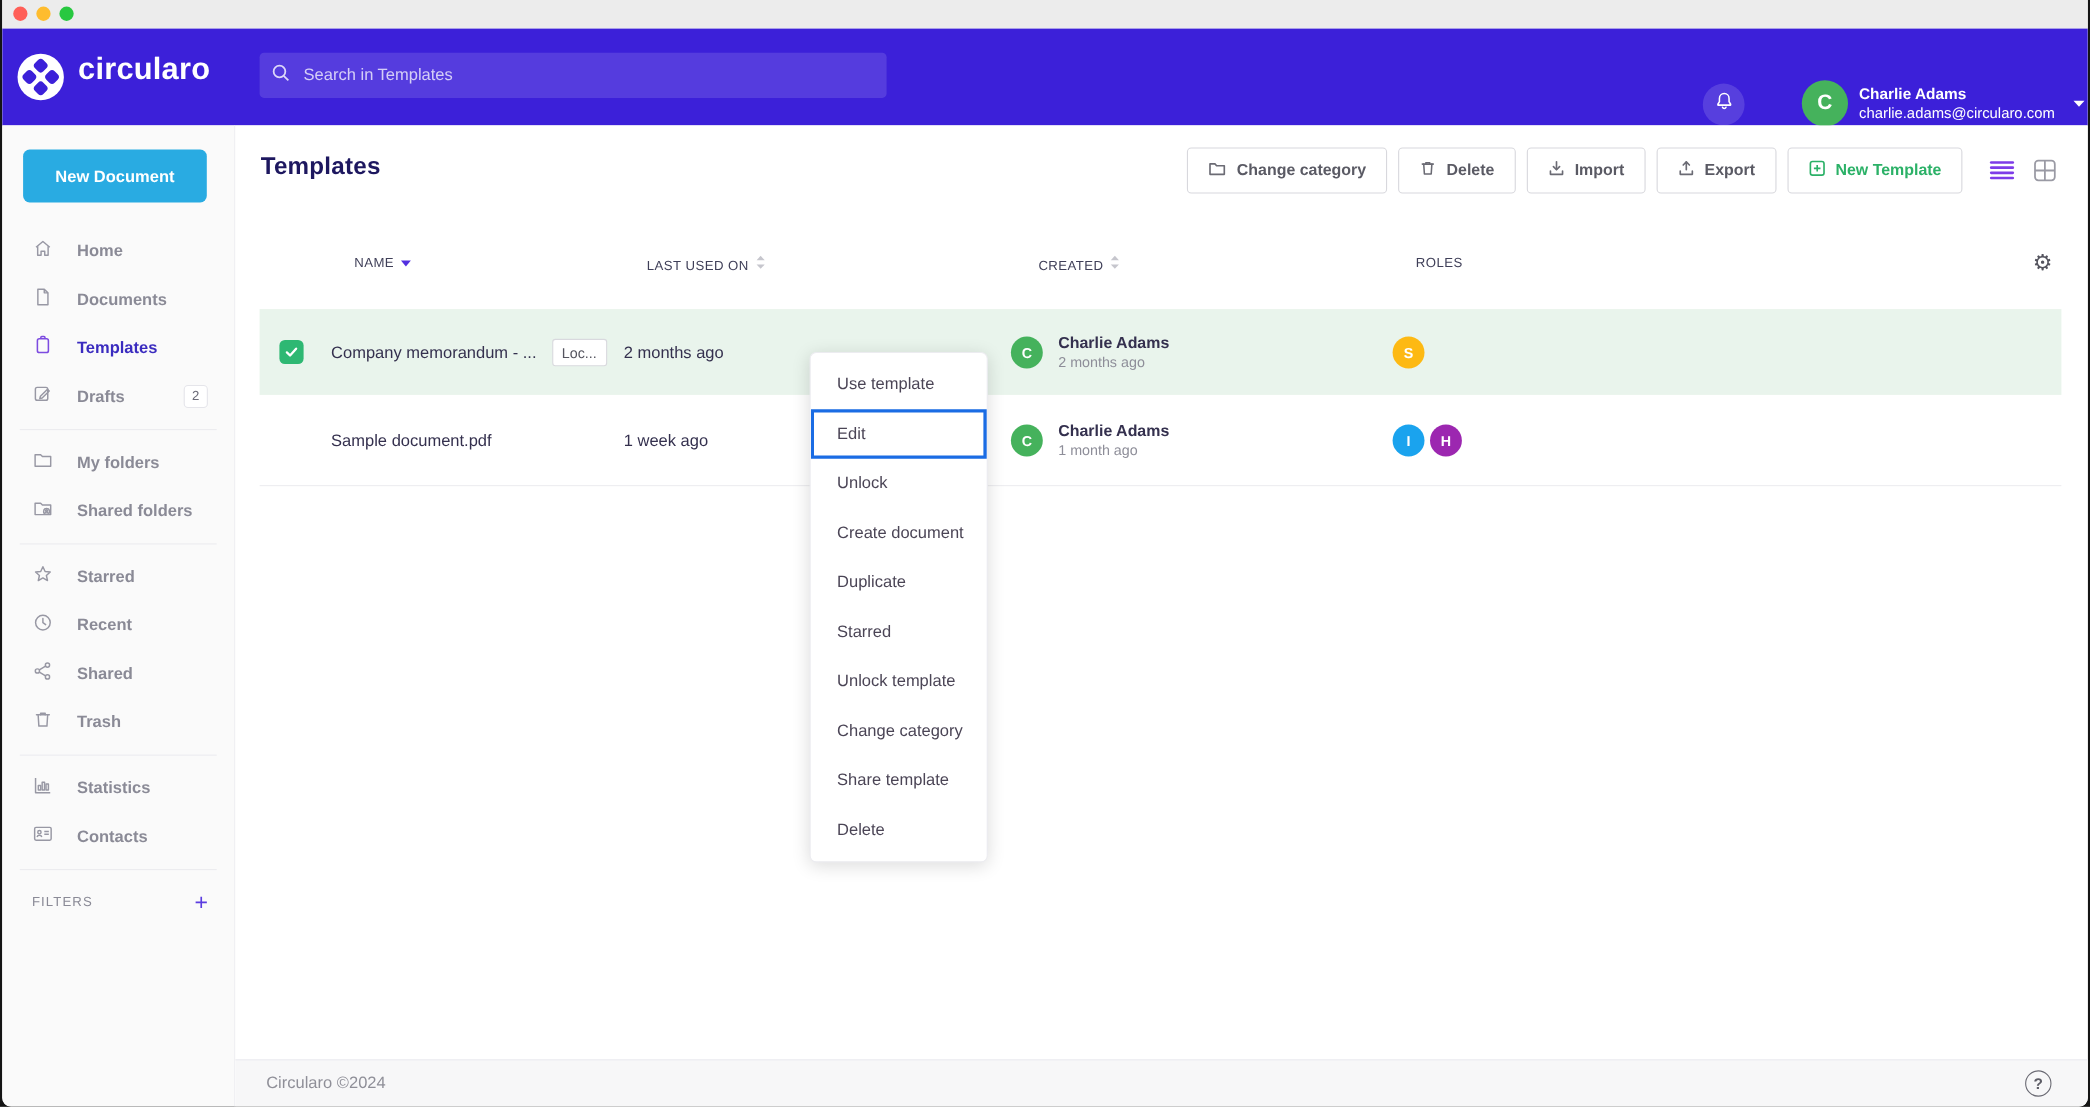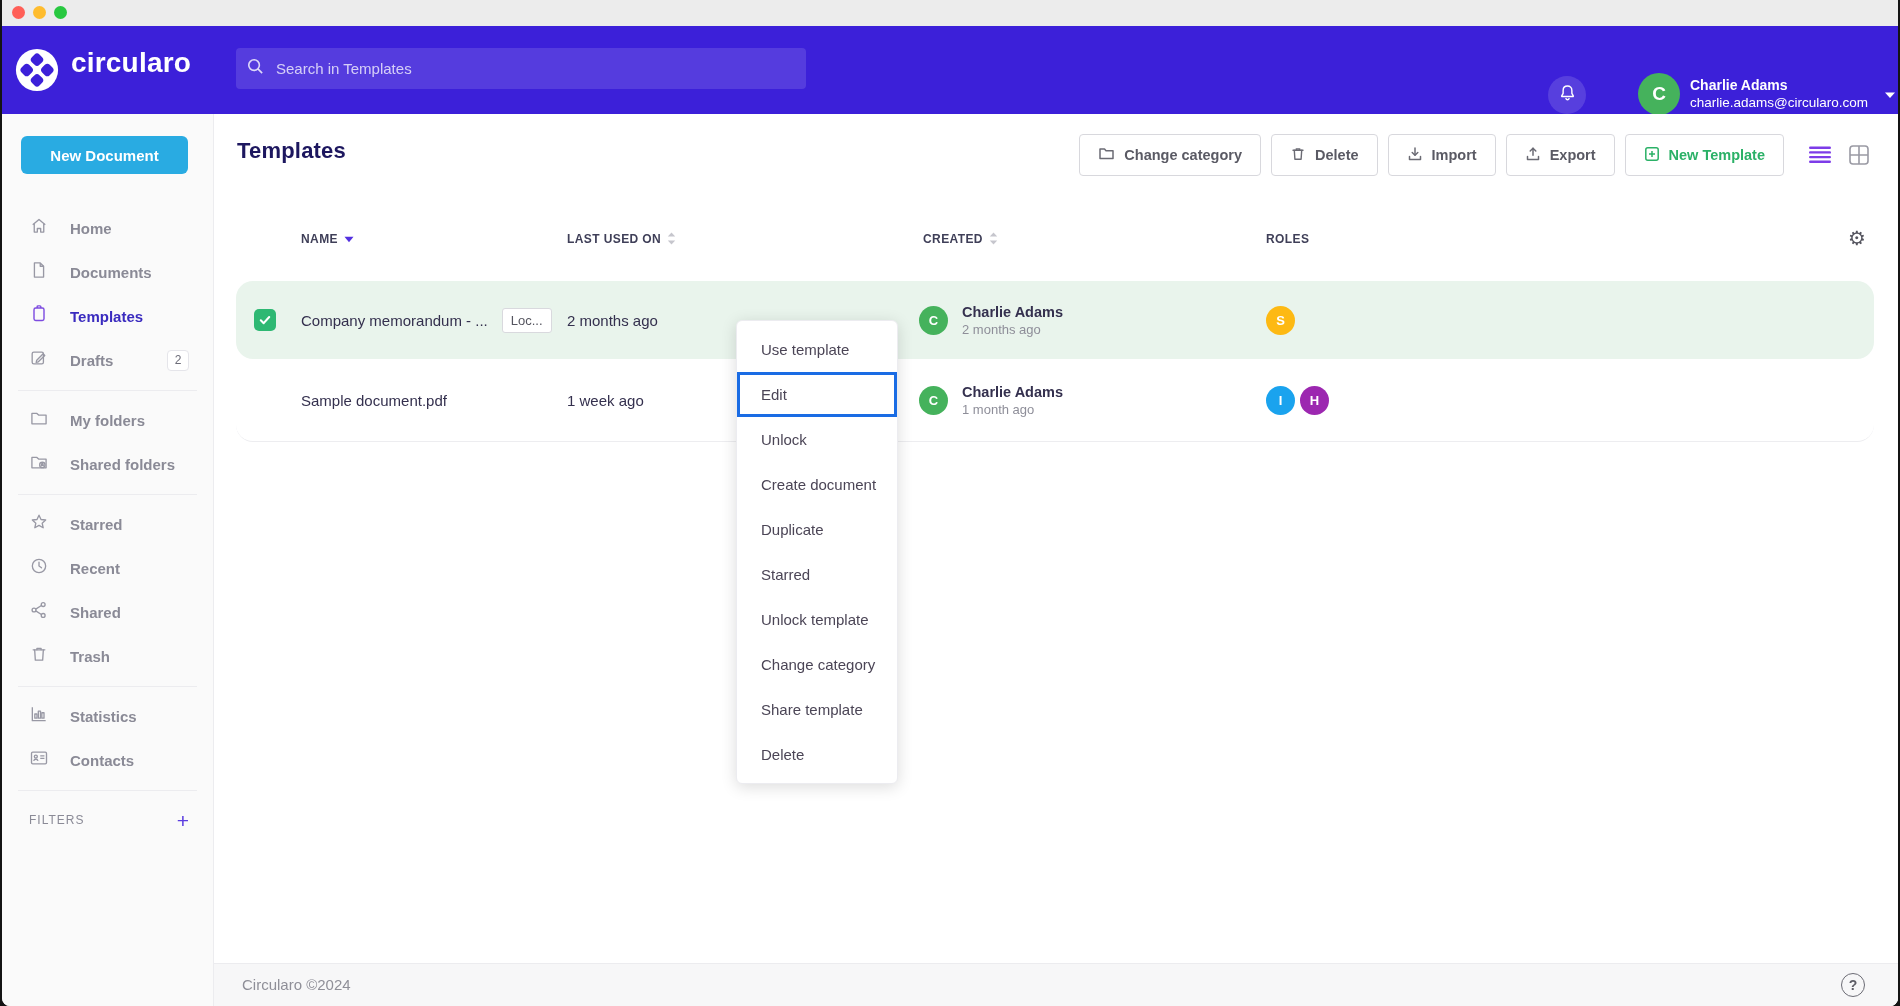--- a/index.html
+++ b/index.html
@@ -21,21 +21,21 @@
   .bell-wrap { position:absolute; left:1546px; top:50px; width:38px; height:38px; border-radius:50%; background:rgba(255,255,255,.14); display:flex; align-items:center; justify-content:center; cursor:pointer; }
   .userblock { position:absolute; left:1636px; top:47px; display:flex; align-items:center; gap:10px; cursor:pointer; }
   .avatar-lg { width:42px; height:42px; border-radius:50%; background:#45b25c; color:#fff; font-size:19px; font-weight:bold; display:flex; align-items:center; justify-content:center; }
   .user-texts { color:#fff; line-height:1.3; }
   .user-name { font-size:14px; font-weight:bold; }
   .user-email { font-size:13.5px; }
   .caret-down { margin-left:6px; }
 
   
   .sidebar { position:absolute; left:0; top:114px; width:212px; bottom:0; background:#fafafa; border-right:1px solid #ececef; }
-  .new-doc-btn { position:absolute; left:19px; top:22px; width:167px; height:38px; background:#29abe2; border:none; border-radius:6px; color:#fff; font-size:15px; font-weight:bold; font-family:"Liberation Sans",sans-serif; cursor:pointer; }
+  .new-doc-btn { position:absolute; left:19px; top:22px; width:167px; height:48px; background:#29abe2; border:none; border-radius:6px; color:#fff; font-size:15px; font-weight:bold; font-family:"Liberation Sans",sans-serif; cursor:pointer; }
   .nav { position:absolute; top:92px; left:0; right:0; }
   .nav-item { height:44px; display:flex; align-items:center; padding-left:27px; gap:21px; cursor:pointer; }
   .nav-item .lbl { font-size:15px; font-weight:bold; color:#8a8a96; }
   .nav-item.active .lbl { color:#3a2bbf; }
   .nav-item svg { flex:0 0 auto; }
   .nav-badge { position:absolute; right:24px; min-width:22px; height:21px; background:#fff; border:1px solid #e5e5ea; border-radius:4px; font-size:12px; color:#6c6c78; display:flex; align-items:center; justify-content:center; padding:0 5px; }
   .nav-div { height:1px; background:#ececef; margin:8px 16px 7px 16px; }
   .filters-row { height:44px; display:flex; align-items:center; padding-left:27px; position:relative; }
   .filters-lbl { font-size:12px; letter-spacing:1px; color:#8a8a96; }
   .filters-plus { position:absolute; right:24px; color:#5b3de0; font-size:21px; font-weight:400; cursor:pointer; line-height:1; }
@@ -45,24 +45,24 @@
   .page-title { position:absolute; left:23px; top:24px; font-size:22px; font-weight:bold; color:#1d175f; letter-spacing:.2px; }
   .toolbar { position:absolute; top:20px; right:28px; display:flex; align-items:center; gap:10px; }
   .tbtn { height:42px; background:#fff; border:1px solid #d8d8dd; border-radius:4px; display:flex; align-items:center; gap:9px; padding:0 18px; font-size:14.5px; font-weight:bold; color:#5a5a64; font-family:"Liberation Sans",sans-serif; cursor:pointer; }
   .tbtn.green { color:#2bb167; }
   .view-toggles { display:flex; align-items:center; gap:16px; margin-left:14px; }
   .vt { cursor:pointer; display:flex; }
 
   
   .table { position:absolute; left:22px; right:24px; top:100px; }
   .thead { position:relative; height:67px; }
-  .th { position:absolute; top:18px; font-size:12px; font-weight:bold; color:#3f3f58; letter-spacing:.4px; display:flex; align-items:flex-start; gap:6px; cursor:pointer; }
+  .th { position:absolute; top:18px; font-size:12px; font-weight:normal; color:#3f3f58; letter-spacing:.4px; display:flex; align-items:flex-end; gap:6px; cursor:pointer;margin-left:21px; }
   .th.c-name{ left:65px; } .th.c-used{ left:331px; } .th.c-created{ left:687px; } .th.c-roles{ left:1030px; }
   .gear { position:absolute; right:8px; top:12px; font-size:20px; color:#54545e; cursor:pointer; font-family:"DejaVu Sans",sans-serif; }
-  .row { position:relative; height:78px;border-radius:17px; }
+  .row { position:relative; height:78px; }
   .row.r2 { height:83px; border-bottom:1px solid #ededf0; }
   .row.selected { background:#e9f4ec; }
   .checkbox { position:absolute; left:18px; top:28px; width:22px; height:22px; border-radius:5px; background:#2eb873; display:flex; align-items:center; justify-content:center; cursor:pointer; }
   .cell-name { position:absolute; left:65px; top:0; height:100%; display:flex; align-items:center; gap:14px; }
   .doc-name { font-size:15px; color:#34304e; }
   .name-badge { background:#fff; border:1px solid #d9d9de; border-radius:3px; font-size:13px; color:#55555f; padding:4px 8px; }
   .cell-used { position:absolute; left:331px; top:0; height:100%; display:flex; align-items:center; font-size:15px; color:#34304e; }
   .cell-created { position:absolute; left:683px; top:0; height:100%; display:flex; align-items:center; gap:14px; }
   .avatar-sm { width:29px; height:29px; border-radius:50%; background:#45b25c; color:#fff; font-size:13px; font-weight:bold; display:flex; align-items:center; justify-content:center; }
   .created-name { font-size:14.5px; font-weight:bold; color:#34304e; line-height:1.35; }

